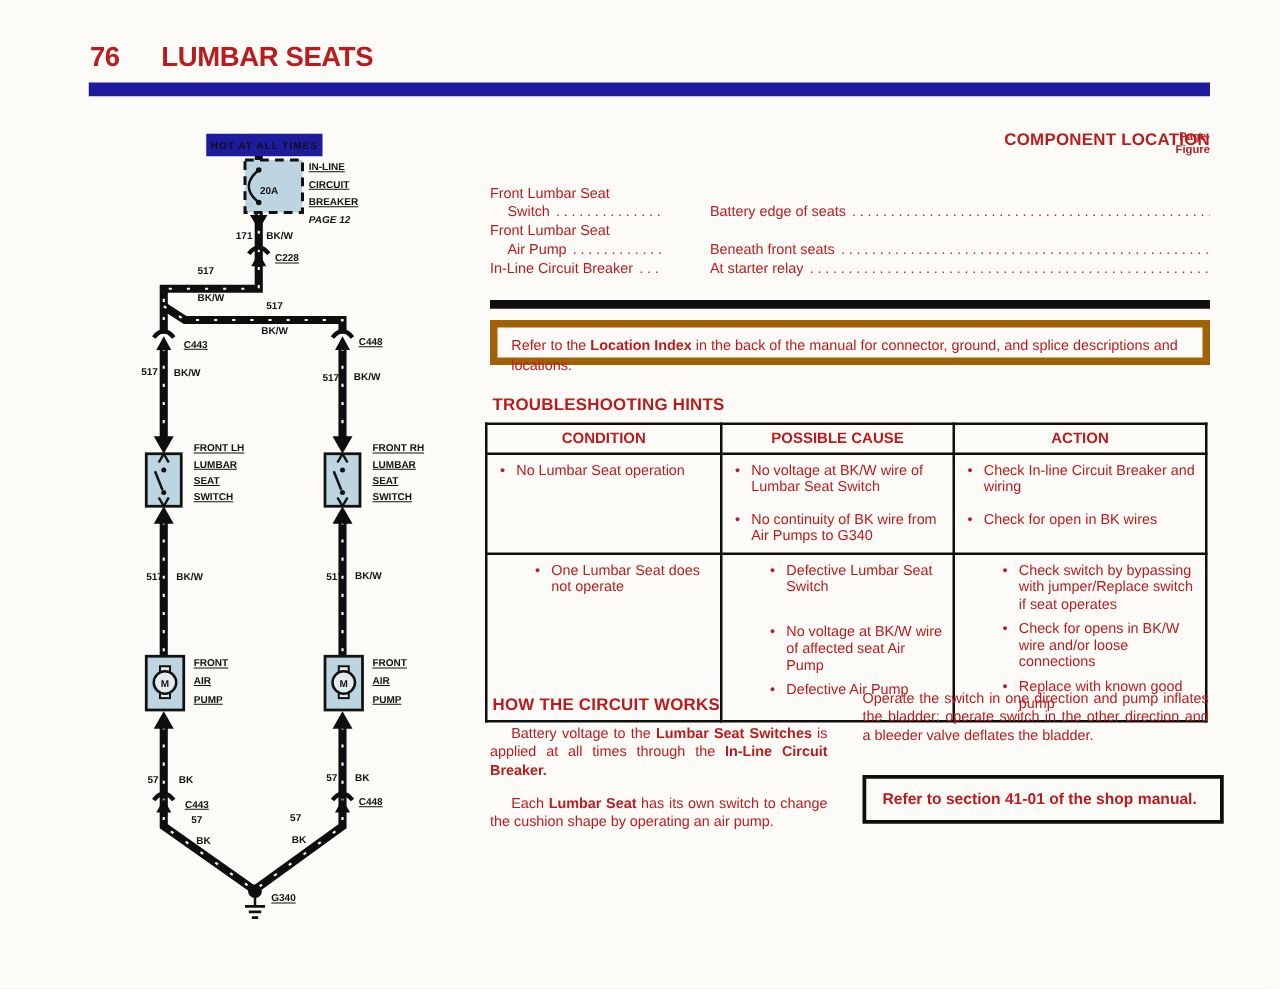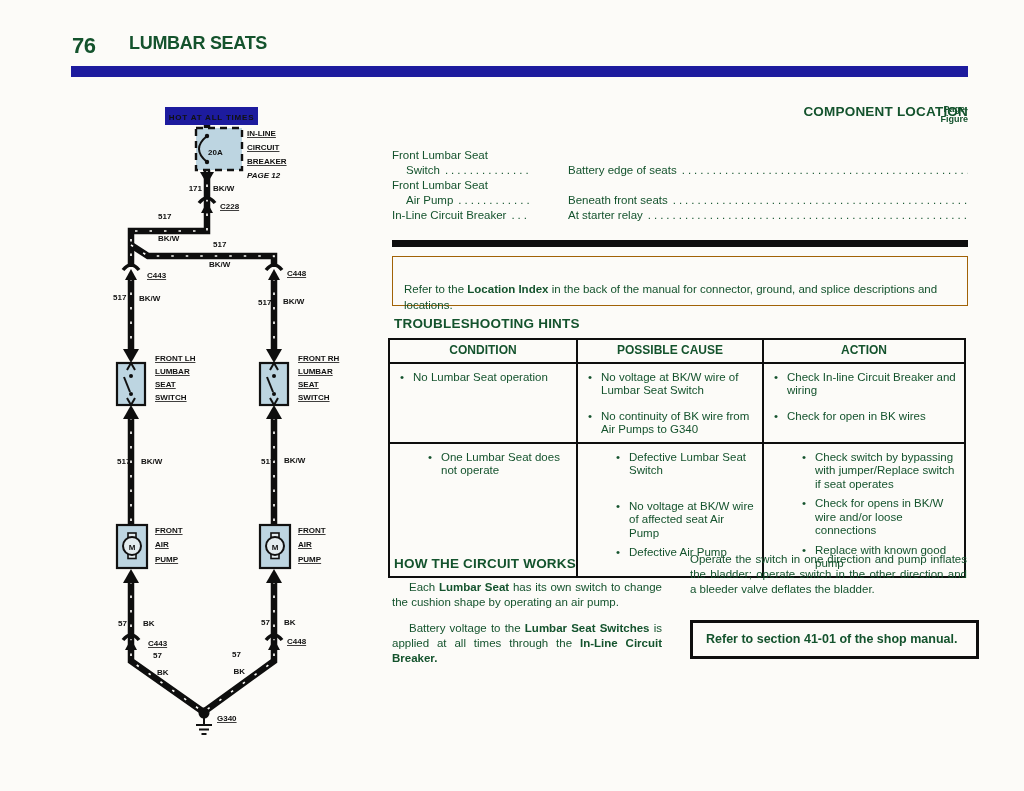--- a/index.html
+++ b/index.html
@@ -1,35 +1,35 @@
 <!DOCTYPE html>
 <html><head>
 <meta charset="utf-8">
 <style>
   html,body{margin:0;padding:0;background:#e9e9e9;}
   .page{position:relative;width:1024px;height:791px;background:#fcfbf8;
-        font-family:"Liberation Sans",sans-serif;color:#14532d;overflow:hidden;margin:0 auto;}
+        font-family:"Liberation Sans",sans-serif;color:#b91c1c;overflow:hidden;margin:0 auto;}
   
   .pg-num{position:absolute;left:72px;top:33px;font-size:22px;font-weight:700;letter-spacing:-.5px;}
-  .pg-title{position:absolute;left:129px;top:33px;font-size:18px;font-weight:700;letter-spacing:-.3px;}
+  .pg-title{position:absolute;left:129px;top:33px;font-size:22px;font-weight:700;letter-spacing:-.3px;}
   .blue-bar{position:absolute;left:71px;top:66px;width:897px;height:11px;background:#1d1b9e;}
   
   .sec-head{font-size:13.5px;font-weight:700;margin:0;letter-spacing:.2px;text-align:right;}
   .cl{position:absolute;left:392px;top:104px;width:576px;font-size:11.5px;line-height:15px;}
   .pf{position:absolute;right:0;top:0;text-align:right;font-weight:700;font-size:9px;line-height:10px;}
   .cl-lines{position:absolute;top:44px;left:0;width:576px;}
   .cl-line{display:flex;height:15px;white-space:nowrap;}
   .cl-name{width:176px;flex:none;overflow:hidden;box-sizing:border-box;}
   .ind{padding-left:14px;}
   .cl-loc{flex:1;overflow:hidden;display:flex;white-space:nowrap;}
   .dots{letter-spacing:3px;margin-left:5px;overflow:hidden;}
   .trail{flex:1;overflow:hidden;letter-spacing:3px;margin-left:5px;}
   .hr-bar{position:absolute;left:392px;top:240px;width:576px;height:7px;background:#0e0e0e;}
-  .note{position:absolute;left:392px;top:256px;width:576px;height:36px;border:1px solid #a16207;
-        box-sizing:border-box;padding:24px 11px;font-size:11.5px;line-height:16px;}
+  .note{position:absolute;left:392px;top:256px;width:576px;height:36px;border:6px solid #a16207;
+        box-sizing:border-box;padding:7px 11px;font-size:11.5px;line-height:16px;}
   .ts-head{position:absolute;left:394px;top:316px;}
   .ts-table{position:absolute;left:388px;top:338px;width:576px;border-collapse:collapse;
         table-layout:fixed;font-size:11.5px;line-height:13.5px;}
   .ts-table th,.ts-table td{border:2px solid #0e0e0e;}
   .ts-table th{font-size:12px;font-weight:700;text-align:center;padding:4px 2px;}
   .ts-table td{vertical-align:top;padding:7px 8px 5px 9px;}
   .bullet{position:relative;padding-left:14px;}
   .bullet::before{content:"\2022";position:absolute;left:1px;}
   .mb-sm{margin-bottom:6px;} .mb-md{margin-bottom:12px;} .mb-lg{margin-bottom:22px;}
   .r1 td{height:62px;} .r2 td{height:116px;padding-left:37px;}
@@ -298,21 +298,21 @@
           <div class="bullet mb-sm">Check switch by bypassing with jumper/Replace switch if seat operates</div>
           <div class="bullet mb-sm">Check for opens in BK/W wire and/or loose connections</div>
           <div class="bullet">Replace with known good pump</div>
         </td>
       </tr>
     </tbody>
   </table>
 
   <h2 class="sec-head cw-head">HOW THE CIRCUIT WORKS</h2>
   <div class="cw-left">
+    <p><span>Battery voltage to the </span><span class="b">Lumbar Seat Switches</span><span> is applied at all times through the </span><span class="b">In-Line Circuit Breaker.</span></p>
     <p><span>Each </span><span class="b">Lumbar Seat</span><span> has its own switch to change the cushion shape by operating an air pump.</span></p>
-    <p><span>Battery voltage to the </span><span class="b">Lumbar Seat Switches</span><span> is applied at all times through the </span><span class="b">In-Line Circuit Breaker.</span></p>
   </div>
   <div class="cw-right">
     <p style="margin:0">Operate the switch in one direction and pump inflates the bladder; operate switch in the other direction and a bleeder valve deflates the bladder.</p>
   </div>
   <div class="shop-box">Refer to section 41-01 of the shop manual.</div>
 
 </div>
 
 </body></html>

